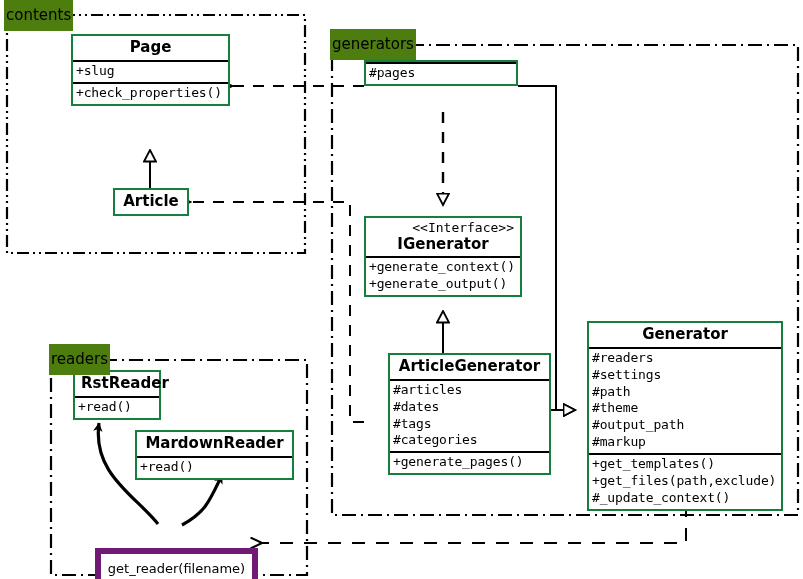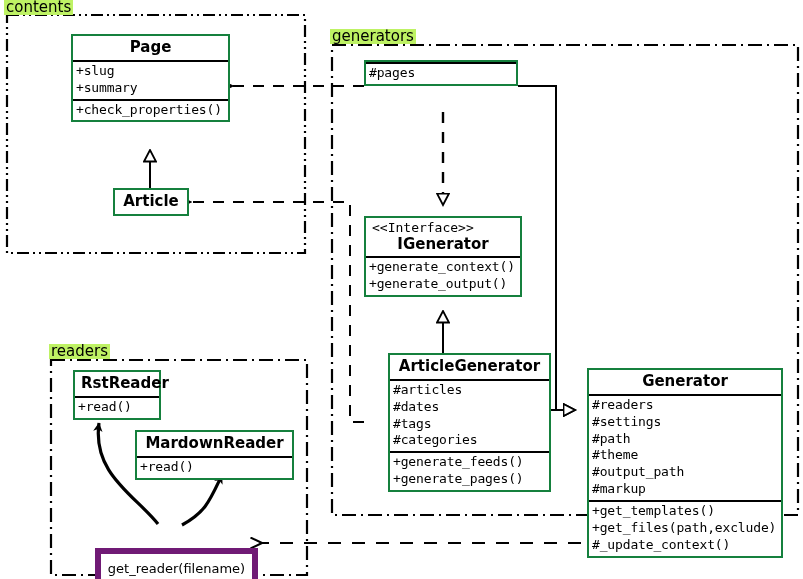--- a/index.html
+++ b/index.html
@@ -17,24 +17,24 @@
     width: 803px;
     height: 579px;
     background: #ffffff;
     overflow: hidden;
   }
   .pkg-label {
     position: absolute;
     font-family: "DejaVu Sans", sans-serif;
     font-size: 15px;
     color: #000;
-    background: #bef264;
+    background: #4d7c0f;
     line-height: 1;
     white-space: nowrap;
-    padding: 0 2px;
+    padding: 8px 2px;
     z-index: 6;
   }
   
   .uclass {
     position: absolute;
     box-sizing: border-box;
     border: 2px solid #15803d;
     background: #ffffff;
     z-index: 5;
   }
@@ -42,21 +42,21 @@
     text-align: center;
     font-weight: bold;
     font-size: 15px;
     font-family: "DejaVu Sans", sans-serif;
     padding: 3px 6px 4px 6px;
     line-height: 1.12;
     color: #000;
     white-space: nowrap;
   }
   .uclass .stereo {
-    text-align: left;
+    text-align: right;
     font-weight: normal;
     font-size: 13px;
     font-family: "DejaVu Sans Mono", monospace;
     line-height: 1.15;
     color: #000;
   }
   .uclass .sep {
     height: 0;
     border-top: 2px solid #000;
   }
@@ -154,21 +154,20 @@
     <path d="M158,524 C136,496 92,474 99,423" fill="none" stroke="#000" stroke-width="3.2" marker-end="url(#filledArrow)"></path>
 
     <path d="M182,525 C206,512 210,500 222,475" fill="none" stroke="#000" stroke-width="3.2" marker-end="url(#filledArrow)"></path>
   </svg>
 
   <div class="uclass" style="left:71px; top:34px; width:159px;">
     <div class="title">Page</div>
     <div class="sep"></div>
     <div class="compartment">
       <div>+slug</div>
-      <div>+summary</div>
     </div>
     <div class="sep"></div>
     <div class="compartment">
       <div>+check_properties()</div>
     </div>
   </div>
 
   <div class="uclass" style="left:113px; top:188px; width:76px;">
     <div class="title">Article</div>
   </div>
@@ -196,26 +195,25 @@
     <div class="title">ArticleGenerator</div>
     <div class="sep"></div>
     <div class="compartment">
       <div>#articles</div>
       <div>#dates</div>
       <div>#tags</div>
       <div>#categories</div>
     </div>
     <div class="sep"></div>
     <div class="compartment">
-      <div>+generate_feeds()</div>
       <div>+generate_pages()</div>
     </div>
   </div>
 
-  <div class="uclass" style="left:587px; top:321px; width:196px;margin-top:47px;">
+  <div class="uclass" style="left:587px; top:321px; width:196px;">
     <div class="title">Generator</div>
     <div class="sep"></div>
     <div class="compartment">
       <div>#readers</div>
       <div>#settings</div>
       <div>#path</div>
       <div>#theme</div>
       <div>#output_path</div>
       <div>#markup</div>
     </div>

